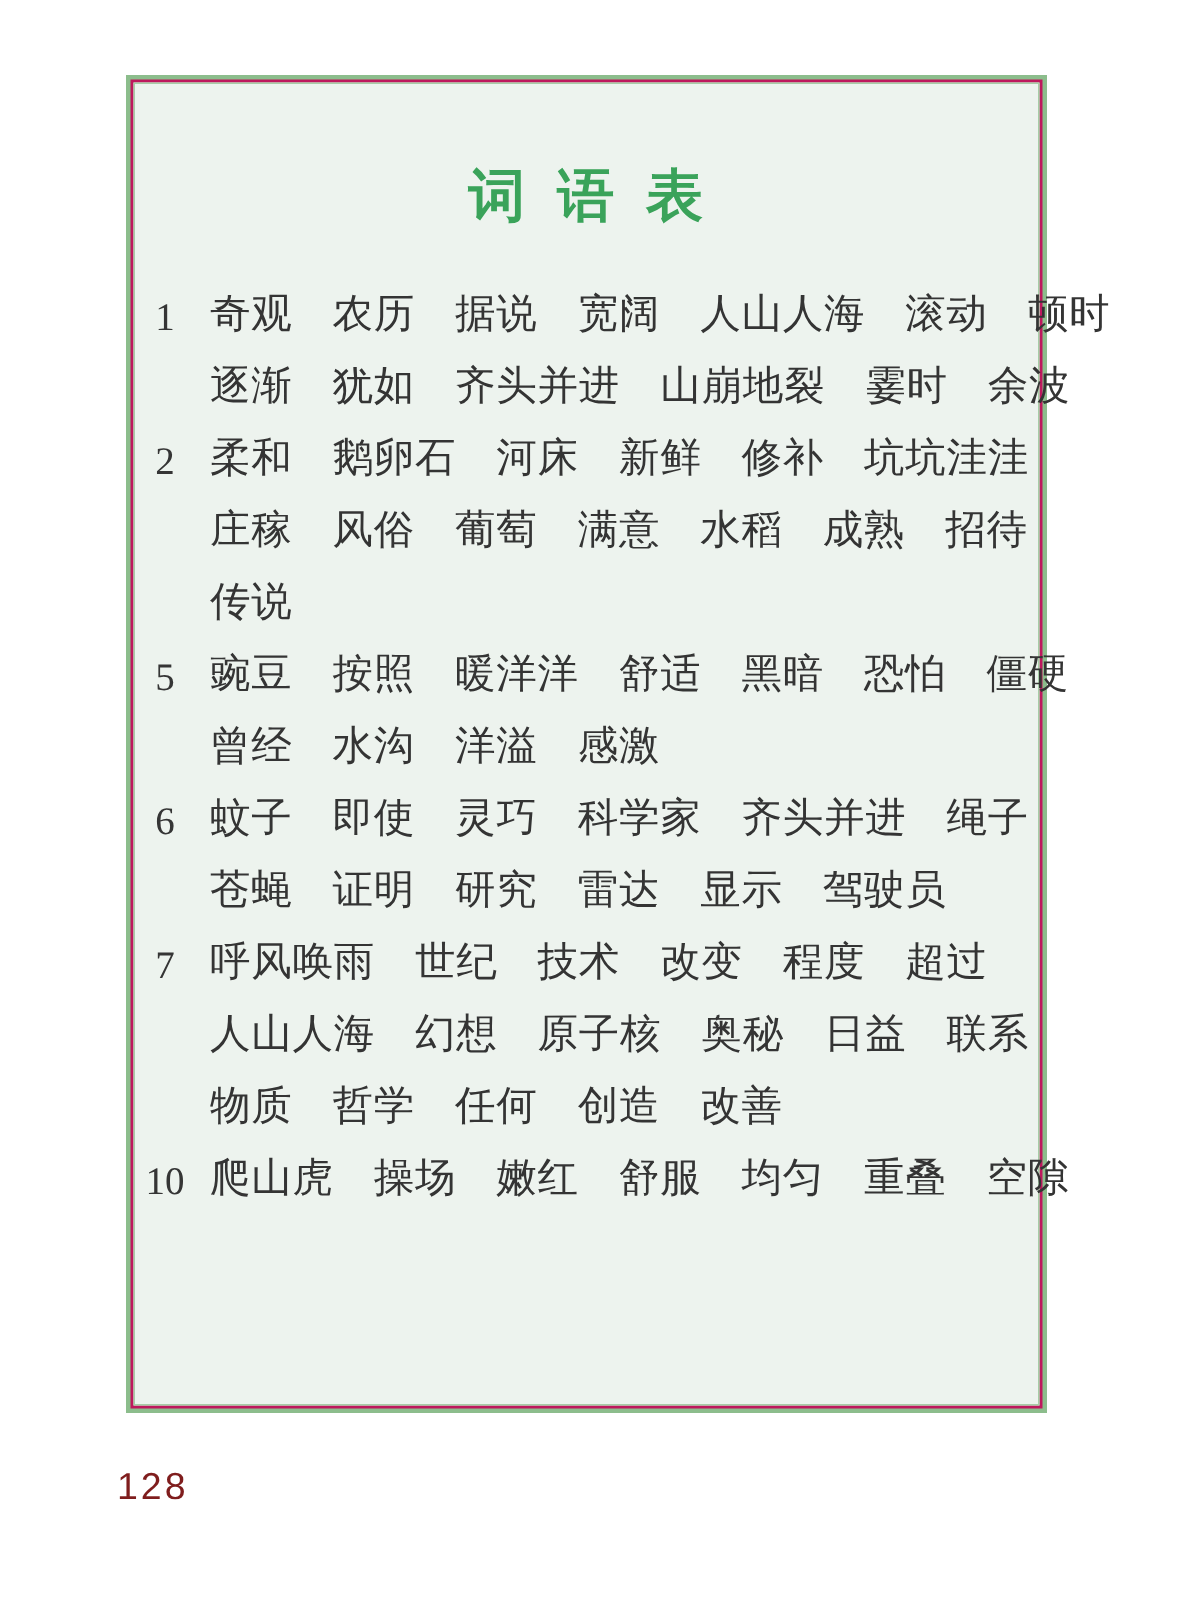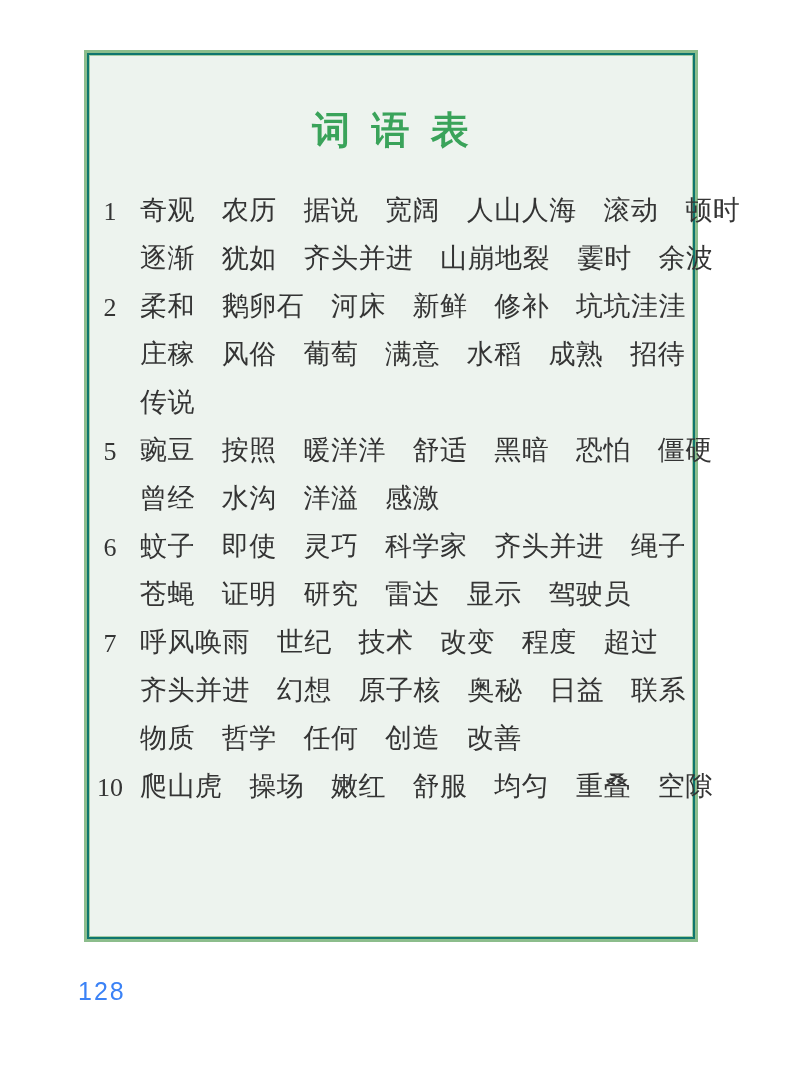--- a/index.html
+++ b/index.html
@@ -17,21 +17,21 @@
   }
   .frame-outer {
     position: absolute;
     left: 84px;
     top: 50px;
     width: 614px;
     height: 892px;
     box-sizing: border-box;
     border: 3px solid #8cbd8c;
     padding: 2px;
-    background: #0f766e;
+    background: #be185d;
   }
   .frame-inner {
     box-sizing: border-box;
     width: 100%;
     height: 100%;
     border: 1px solid #a6cda6;
     background: #edf3ee;
   }
   .page-title {
     margin-top: 52px;
@@ -72,21 +72,21 @@
     word-spacing: 10px;
     letter-spacing: 0.5px;
     white-space: nowrap;
   }
   .page-number {
     position: absolute;
     left: 78px;
     top: 976px;
     font-size: 25px;
     line-height: 30px;
-    color: #3b82f6;
+    color: #7f1d1d;
     letter-spacing: 2px;
     font-family: "Liberation Sans", sans-serif;
   }
 </style>
 </head>
 <body>
 
 <div class="page">
 
   <div class="frame-outer">
@@ -126,21 +126,21 @@
           <div class="entry-lines">
             <div class="word-line">蚊子 即使 灵巧 科学家 齐头并进 绳子</div>
             <div class="word-line">苍蝇 证明 研究 雷达 显示 驾驶员</div>
           </div>
         </div>
 
         <div class="entry">
           <div class="entry-num">7</div>
           <div class="entry-lines">
             <div class="word-line">呼风唤雨 世纪 技术 改变 程度 超过</div>
-            <div class="word-line">齐头并进 幻想 原子核 奥秘 日益 联系</div>
+            <div class="word-line">人山人海 幻想 原子核 奥秘 日益 联系</div>
             <div class="word-line">物质 哲学 任何 创造 改善</div>
           </div>
         </div>
 
         <div class="entry">
           <div class="entry-num">10</div>
           <div class="entry-lines">
             <div class="word-line">爬山虎 操场 嫩红 舒服 均匀 重叠 空隙</div>
           </div>
         </div>

